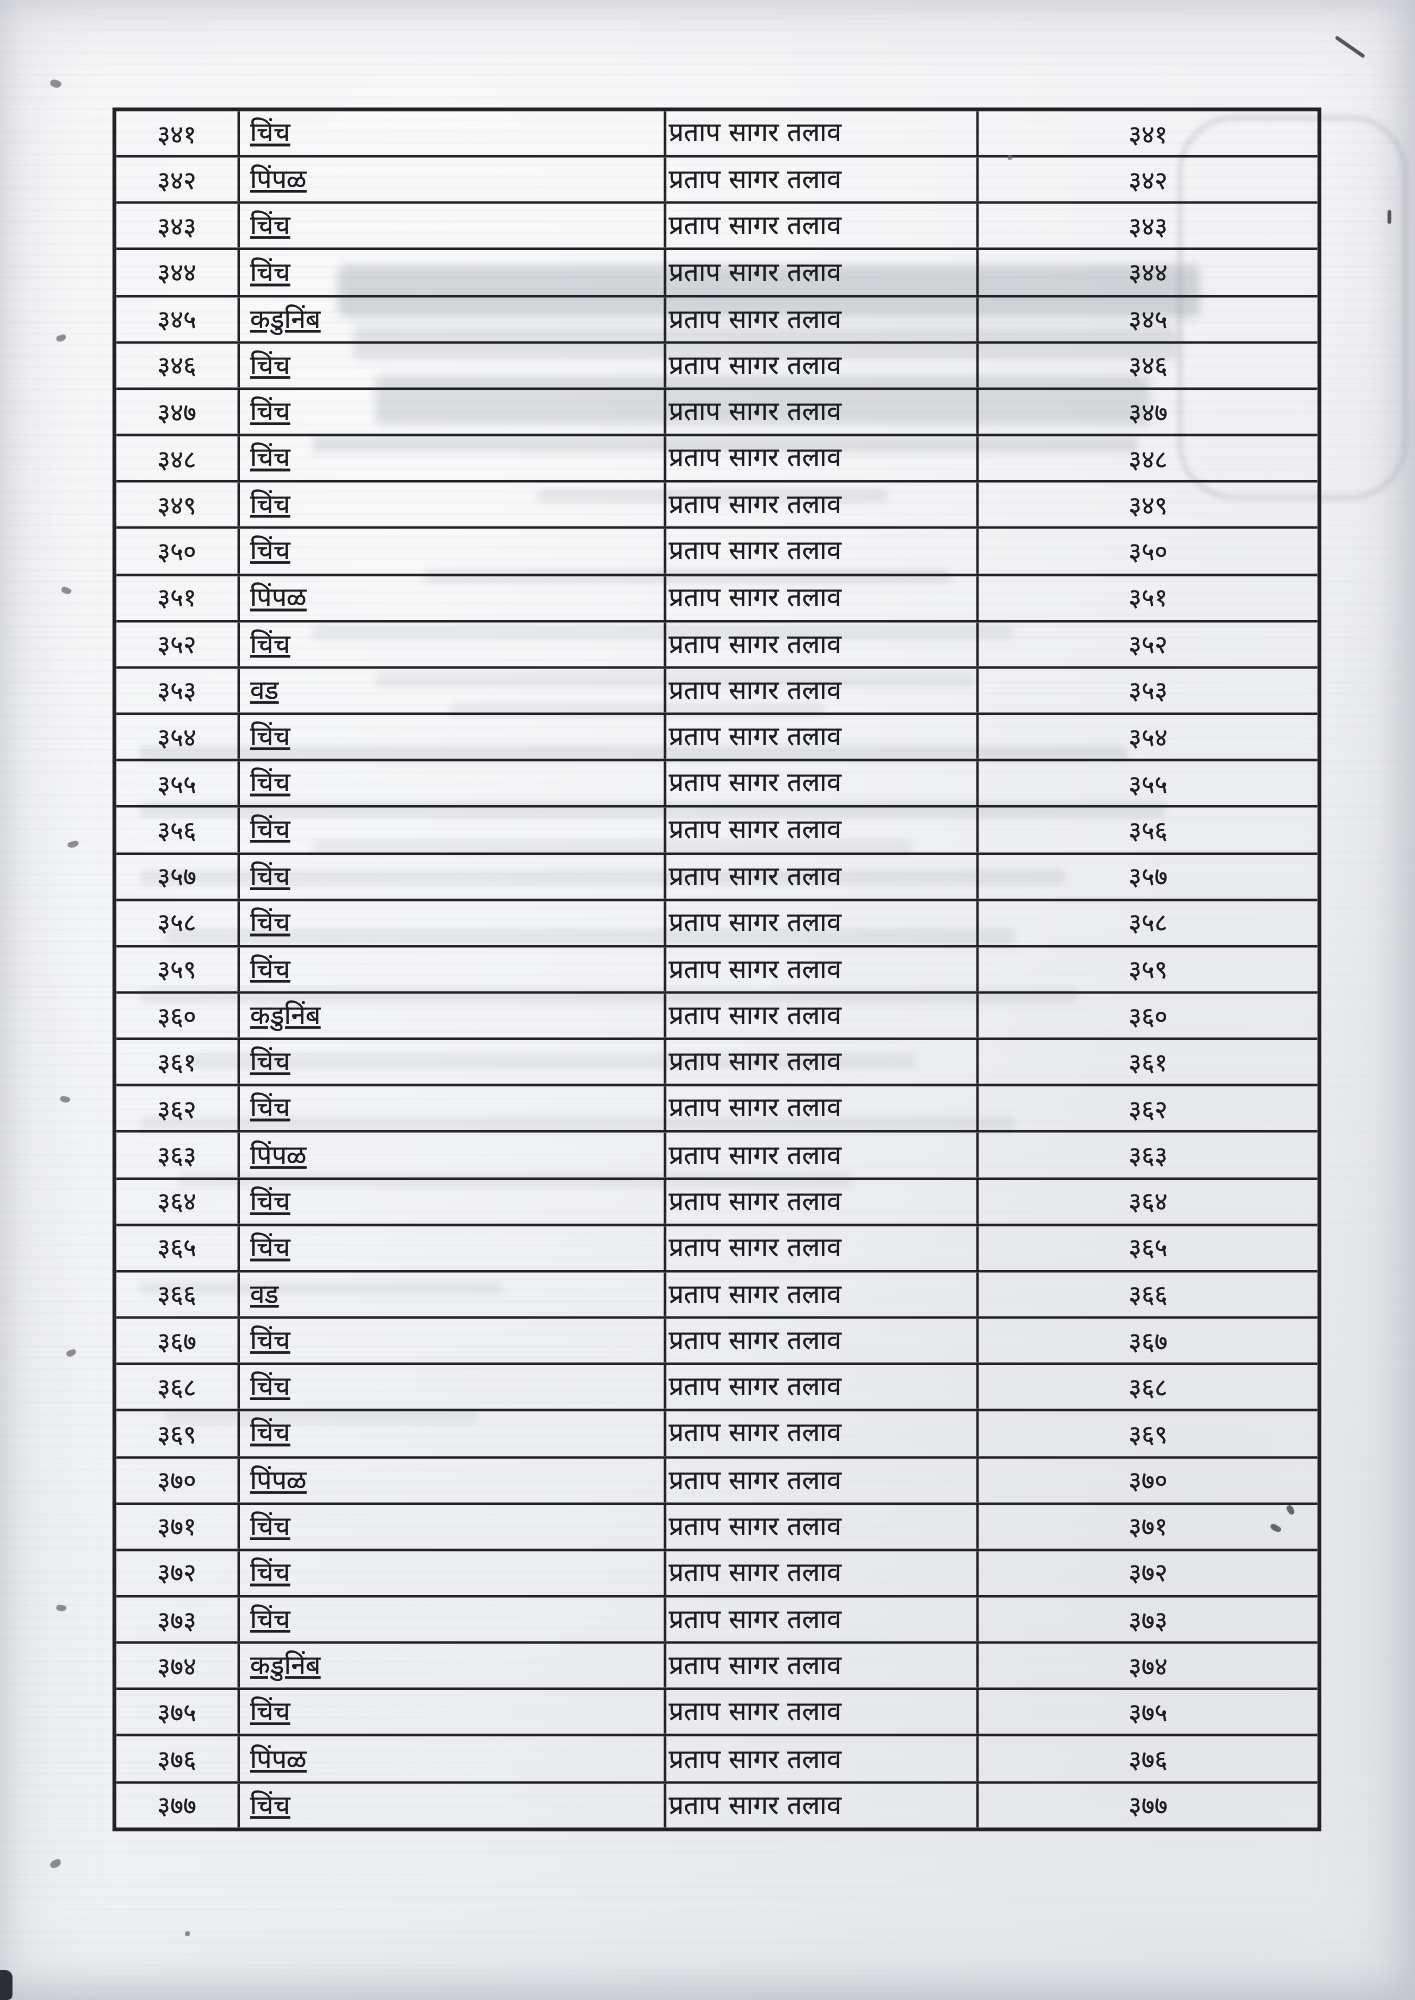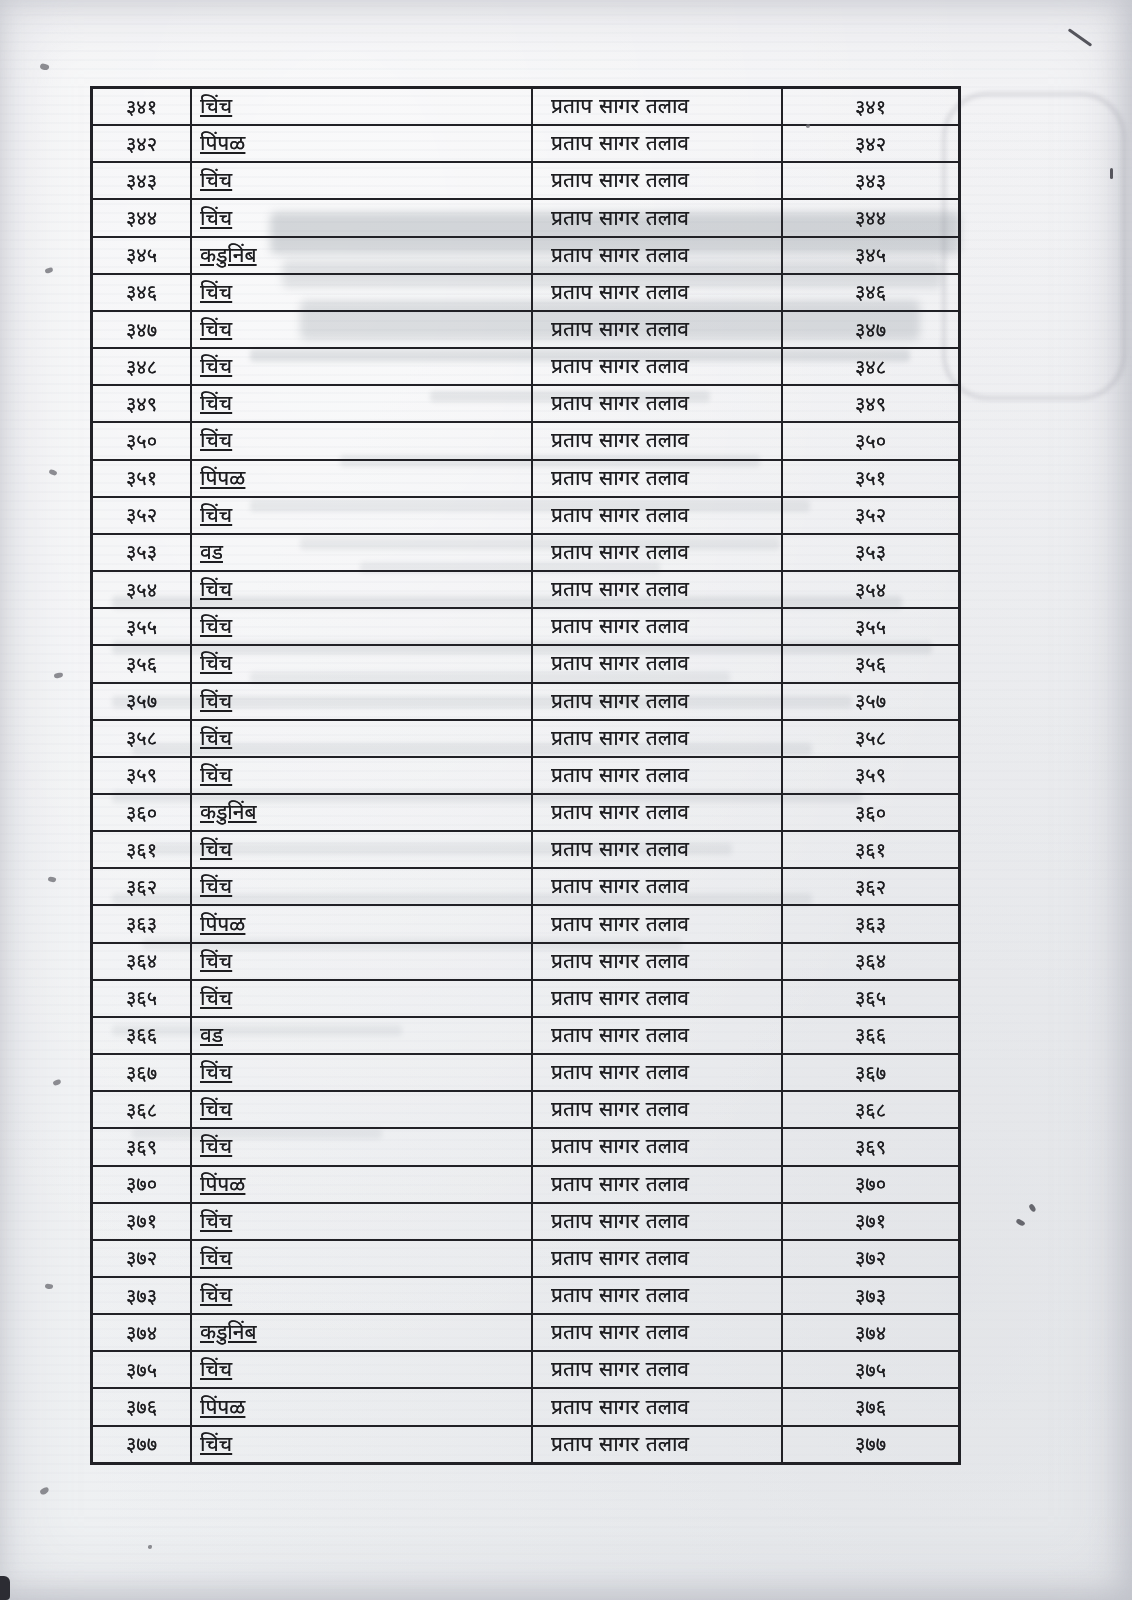--- a/index.html
+++ b/index.html
@@ -16,35 +16,35 @@
   }
   
   .bleed{position:absolute;border-radius:6px;filter:blur(4px);background:#7e8790;}
   .bleed.thin{filter:blur(2.5px);border-radius:4px;}
   .bleed-frame{
     position:absolute;left:942px;top:92px;width:176px;height:300px;
     border:4px solid rgba(150,152,162,.28);border-radius:46px;filter:blur(2px);background:transparent;
   }
   
   .census-table{
-    position:absolute;left:90px;top:86px;width:871px;height:1379px;
+    position:absolute;left:90px;top:86px;width:967px;height:1379px;
     display:flex;flex-direction:column;border:3px solid #212126;box-sizing:border-box;
     background:transparent;
   }
   .trow{flex:1;display:flex;border-top:2.5px solid #212126;min-height:0;}
   .trow:first-child{border-top:none;}
   .cell{
     border-left:2px solid #212126;display:flex;align-items:center;box-sizing:border-box;
     font-size:21px;line-height:1;white-space:nowrap;overflow:hidden;
     text-shadow:0 0 .5px rgba(20,20,25,.75);
   }
   .cell:first-child{border-left:none;}
   .c1{width:97px;justify-content:center;font-size:20px;}
   .c2{width:341px;padding-left:8px;text-decoration:underline;}
-  .c3{width:250px;padding-left:18px;}
+  .c3{width:250px;padding-left:2px;}
   .c4{flex:1;justify-content:center;font-size:20px;}
   
   .speck{position:absolute;background:#6a6a70;border-radius:50% 40% 60% 50%;opacity:.75;}
   .stroke{position:absolute;background:#55555c;border-radius:2px;}
   .corner-mark{position:absolute;left:0;top:1576px;width:10px;height:24px;background:#2c2c33;border-radius:0 6px 4px 0;}
 </style>
 </head>
 <body>
 
 <div class="page">

